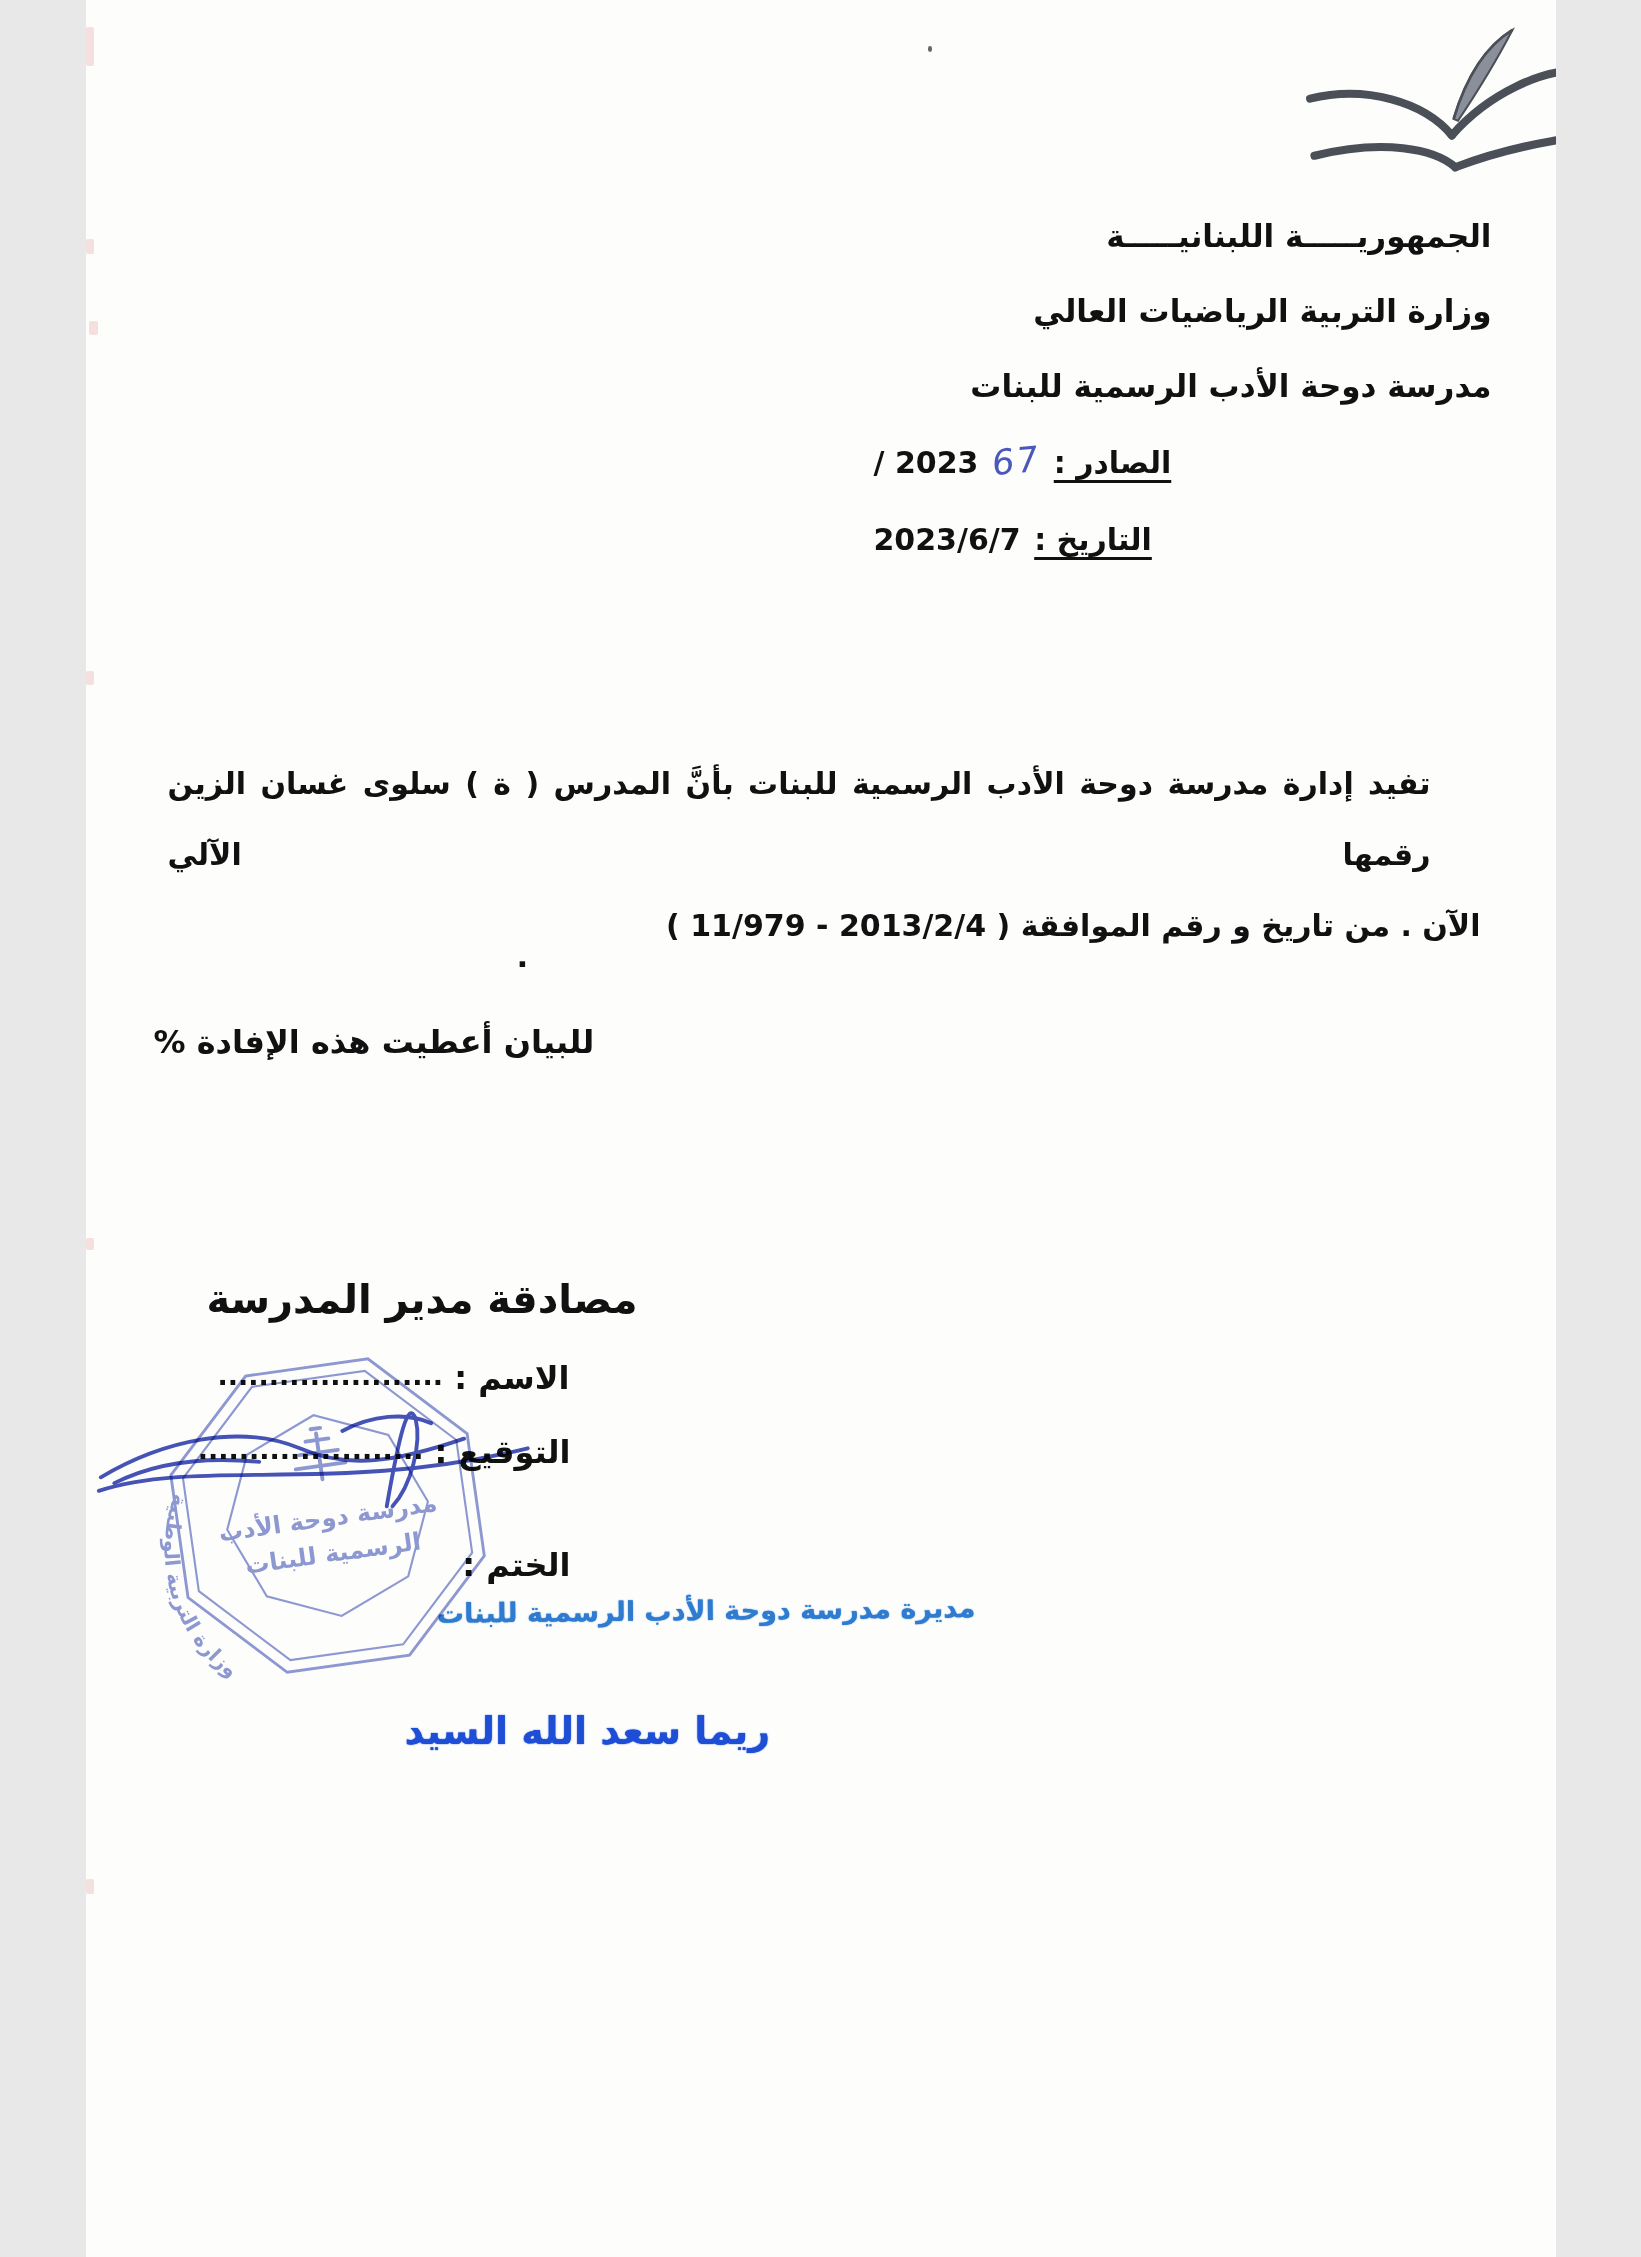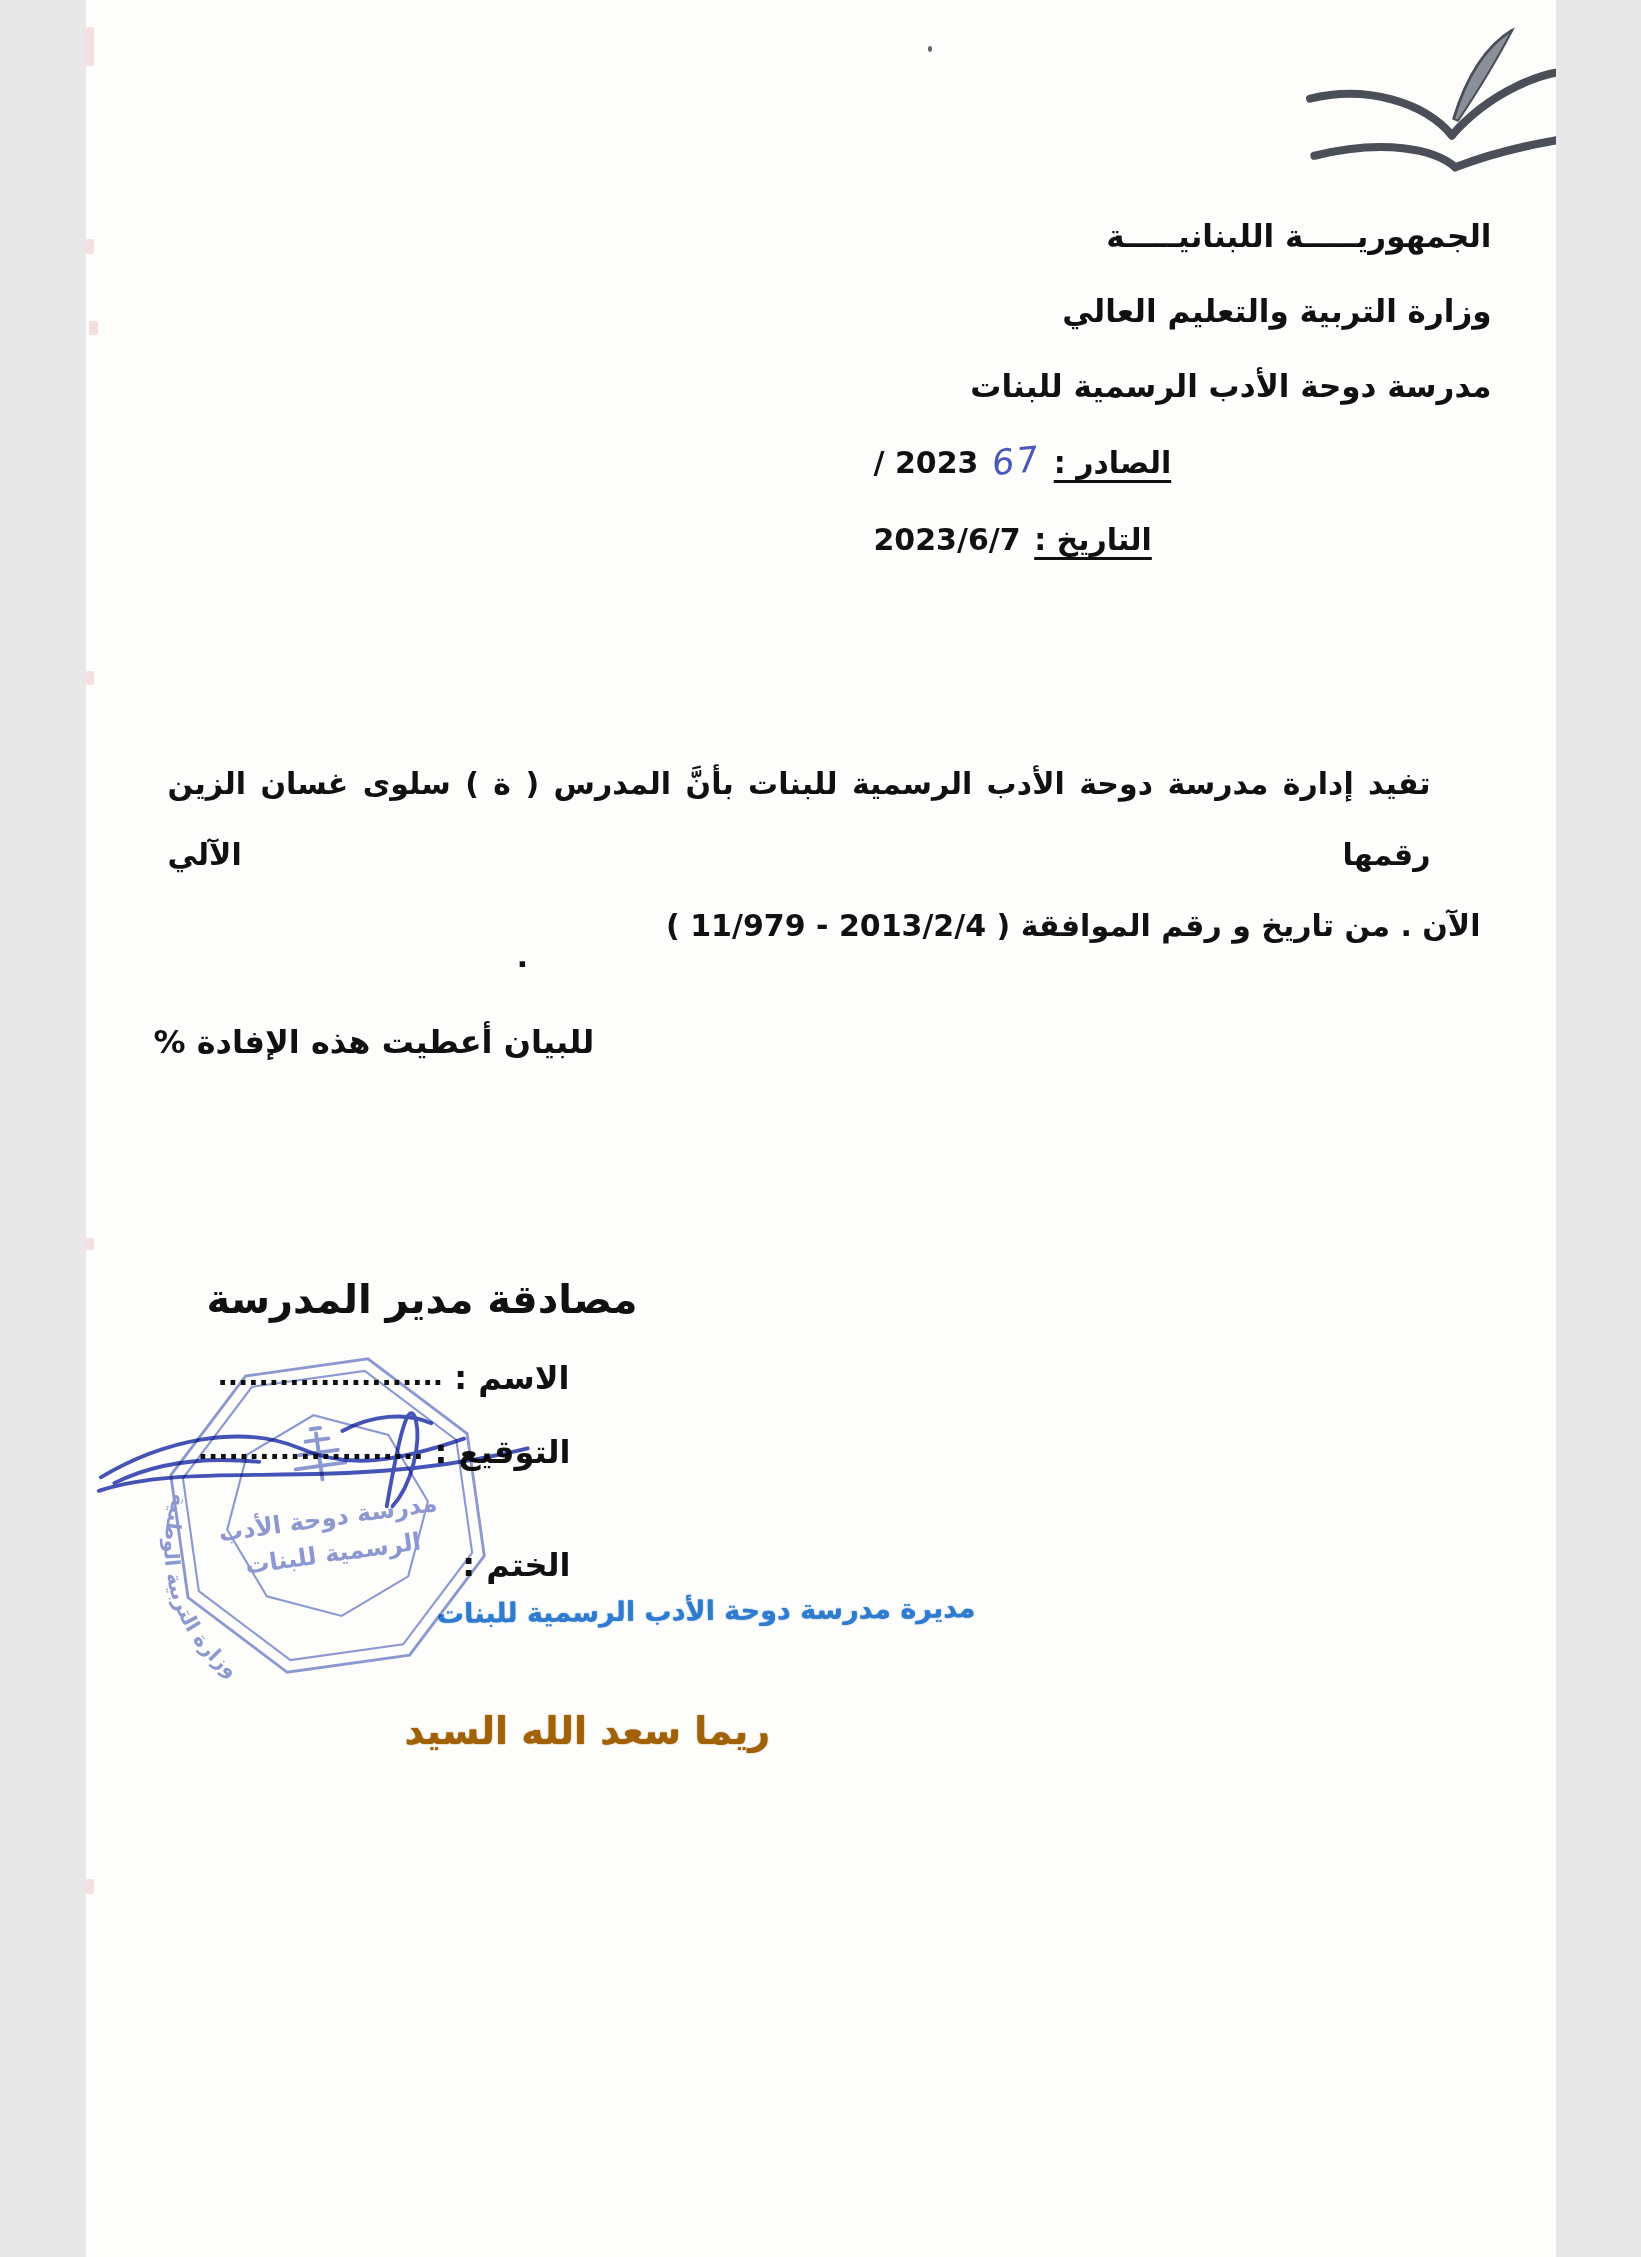--- a/index.html
+++ b/index.html
@@ -91,21 +91,21 @@
     <g>
       <path d="M487,300 C520,190 575,90 660,38 C615,125 560,215 500,305 Z" fill="#8a8f99" stroke="#4a4f58" stroke-width="6"></path>
       <path d="M487,300 C520,190 575,90 660,38" fill="none" stroke="#4a4f58" stroke-width="8"></path>
     </g>
   </svg>
 
   <span class="tiny-dot"></span>
 
   <div class="hdr-right">
     <div class="hdr-line">الجمهوريـــــة اللبنانيـــــة</div>
-    <div class="hdr-line">وزارة التربية والتعليم العالي</div>
+    <div class="hdr-line">وزارة التربية الرياضيات العالي</div>
     <div class="hdr-line">مدرسة دوحة الأدب الرسمية للبنات</div>
     <div class="hdr-row">
       <span class="ul">الصادر :</span>
       <span class="hand">67</span>
       <span class="ltr">/ 2023</span>
     </div>
     <div class="hdr-row">
       <span class="ul">التاريخ :</span>
       <span class="ltr">2023/6/7</span>
     </div>
@@ -163,21 +163,21 @@
     <g fill="none" stroke="#4653b8" stroke-width="4" stroke-linecap="round">
       <path d="M6,80 C70,42 150,24 212,50 C262,72 312,64 382,40"></path>
       <path d="M4,94 C110,60 250,98 448,50"></path>
       <path d="M302,110 C314,42 324,-4 332,20 C338,44 328,88 308,110"></path>
       <path d="M256,32 C286,16 322,12 348,24"></path>
       <path d="M20,86 C60,66 110,58 170,64"></path>
     </g>
   </svg>
 
   <div class="blue-title" style="color:#2f7cd2">مديرة مدرسة دوحة الأدب الرسمية للبنات</div>
-  <div class="blue-name" style="color:#a16207">ريما سعد الله السيد</div>
+  <div class="blue-name" style="color:#1d4ed8">ريما سعد الله السيد</div>
 
   <span class="edge-mark em1"></span>
   <span class="edge-mark em2"></span>
   <span class="edge-mark em3"></span>
   <span class="edge-mark em4"></span>
   <span class="edge-mark em5"></span>
   <span class="edge-mark em6"></span>
 
 </div>
 

